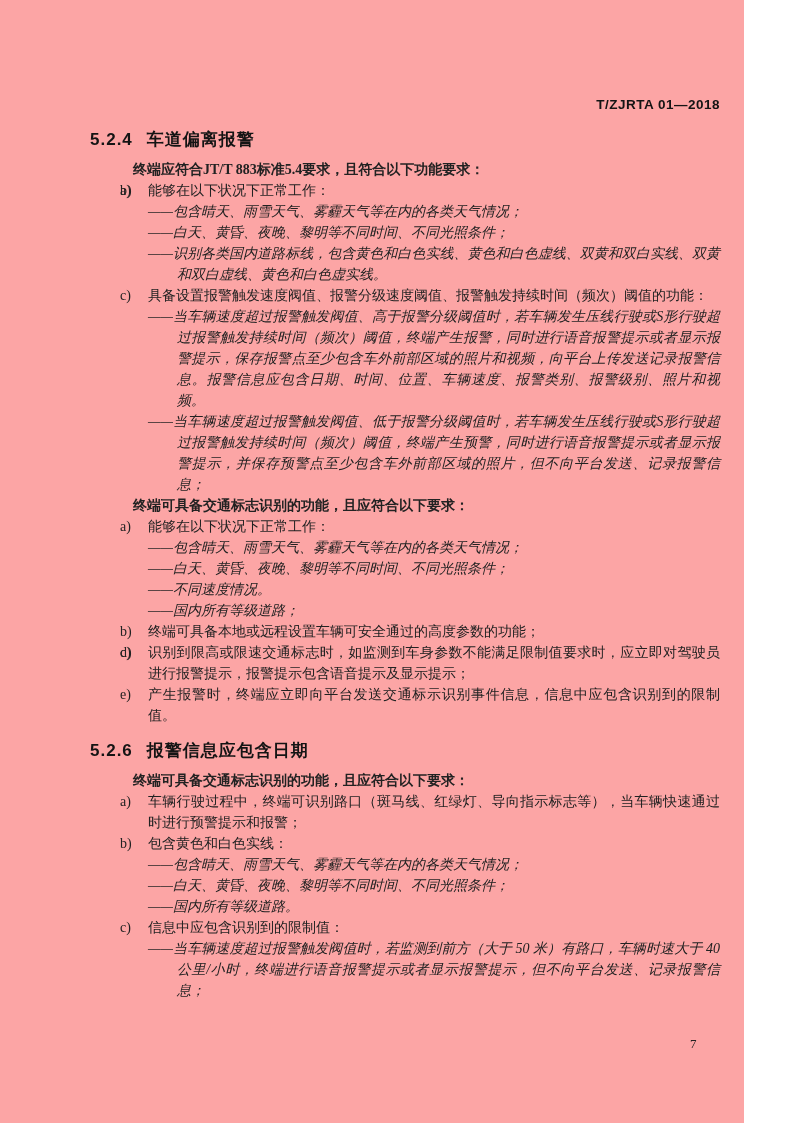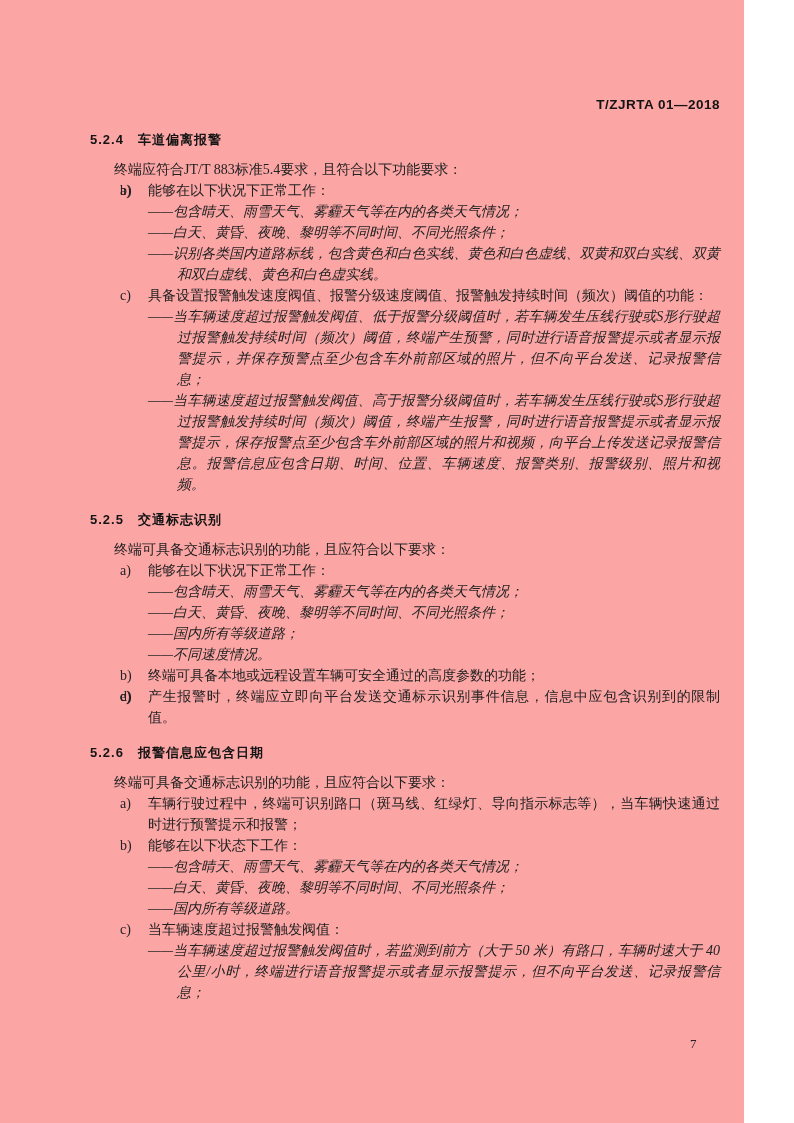--- a/index.html
+++ b/index.html
@@ -14,27 +14,27 @@
   .doc-header {
     text-align:right;
     font-family:"Liberation Sans","DejaVu Sans",sans-serif;
     font-weight:bold; font-size:13.5px; letter-spacing:0.5px;
     line-height:21px; color:#141414;
   }
 
   .sec-heading {
     margin:14px 0 9px 0;
     font-family:"Liberation Sans","DejaVu Sans",sans-serif;
-    font-weight:bold; font-size:13px; line-height:21px; color:#141414;
+    font-weight:bold; font-size:17px; line-height:21px; color:#141414;
   }
   .sec-heading .sec-num { letter-spacing:1px; }
   .sec-heading .sec-title { margin-left:14px; letter-spacing:1px; }
 
   .blk { margin:0; line-height:21px; text-align:justify; color:#222222; }
-  .intro { margin-left:24px; }
+  .intro { margin-left:43px;font-weight:bold; }
   .item { position:relative; padding-left:58px; }
   .item .label { position:absolute; left:30px; top:0; }
   .dash { padding-left:87px; text-indent:-29px;font-style:italic; }
 
   .page-number {
     position:absolute; top:1036px; left:690px;
     font-size:13px; color:#222222;
     font-family:"Liberation Serif","DejaVu Serif",serif;
   }
 </style>
@@ -58,72 +58,70 @@
         <span class="label">b)</span>
         <span>能够在以下状况下正常工作：</span>
       </div>
       <div class="blk dash">——包含晴天、雨雪天气、雾霾天气等在内的各类天气情况；</div>
       <div class="blk dash">——白天、黄昏、夜晚、黎明等不同时间、不同光照条件；</div>
       <div class="blk dash">——识别各类国内道路标线，包含黄色和白色实线、黄色和白色虚线、双黄和双白实线、双黄和双白虚线、黄色和白色虚实线。</div>
       <div class="blk item">
         <span class="label">c)</span>
         <span>具备设置报警触发速度阀值、报警分级速度阈值、报警触发持续时间（频次）阈值的功能：</span>
       </div>
+      <div class="blk dash">——当车辆速度超过报警触发阀值、高于报警分级阈值时，若车辆发生压线行驶或S形行驶超过报警触发持续时间（频次）阈值，终端产生报警，同时进行语音报警提示或者显示报警提示，保存报警点至少包含车外前部区域的照片和视频，向平台上传发送记录报警信息。报警信息应包含日期、时间、位置、车辆速度、报警类别、报警级别、照片和视频。</div>
       <div class="blk dash">——当车辆速度超过报警触发阀值、低于报警分级阈值时，若车辆发生压线行驶或S形行驶超过报警触发持续时间（频次）阈值，终端产生预警，同时进行语音报警提示或者显示报警提示，并保存预警点至少包含车外前部区域的照片，但不向平台发送、记录报警信息；</div>
-      <div class="blk dash">——当车辆速度超过报警触发阀值、高于报警分级阈值时，若车辆发生压线行驶或S形行驶超过报警触发持续时间（频次）阈值，终端产生报警，同时进行语音报警提示或者显示报警提示，保存报警点至少包含车外前部区域的照片和视频，向平台上传发送记录报警信息。报警信息应包含日期、时间、位置、车辆速度、报警类别、报警级别、照片和视频。</div>
     </div>
 
     <div>
-      <div class="sec-heading">
-        <span class="sec-num">5.2.5</span><span class="sec-title">交通标志识别</span>
-      </div>
       <div class="blk intro">终端可具备交通标志识别的功能，且应符合以下要求：</div>
       <div class="blk item">
         <span class="label">a)</span>
         <span>能够在以下状况下正常工作：</span>
       </div>
       <div class="blk dash">——包含晴天、雨雪天气、雾霾天气等在内的各类天气情况；</div>
       <div class="blk dash">——白天、黄昏、夜晚、黎明等不同时间、不同光照条件；</div>
+      <div class="blk dash">——不同速度情况。</div>
       <div class="blk dash">——国内所有等级道路；</div>
-      <div class="blk dash">——不同速度情况。</div>
       <div class="blk item">
         <span class="label">b)</span>
         <span>终端可具备本地或远程设置车辆可安全通过的高度参数的功能；</span>
       </div>
       <div class="blk item">
         <span class="label">c)</span>
       </div>
       <div class="blk item">
         <span class="label">d)</span>
+        <span>识别到限高或限速交通标志时，如监测到车身参数不能满足限制值要求时，应立即对驾驶员进行报警提示，报警提示包含语音提示及显示提示；</span>
       </div>
       <div class="blk item">
         <span class="label">e)</span>
         <span>产生报警时，终端应立即向平台发送交通标示识别事件信息，信息中应包含识别到的限制值。</span>
       </div>
     </div>
 
     <div>
       <div class="sec-heading">
         <span class="sec-num">5.2.6</span><span class="sec-title">报警信息应包含日期</span>
       </div>
       <div class="blk intro">终端可具备交通标志识别的功能，且应符合以下要求：</div>
       <div class="blk item">
         <span class="label">a)</span>
         <span>车辆行驶过程中，终端可识别路口（斑马线、红绿灯、导向指示标志等），当车辆快速通过时进行预警提示和报警；</span>
       </div>
       <div class="blk item">
         <span class="label">b)</span>
-        <span>能够在以下状态下工作：</span>
+        <span>包含黄色和白色实线：</span>
       </div>
       <div class="blk dash">——包含晴天、雨雪天气、雾霾天气等在内的各类天气情况；</div>
       <div class="blk dash">——白天、黄昏、夜晚、黎明等不同时间、不同光照条件；</div>
       <div class="blk dash">——国内所有等级道路。</div>
       <div class="blk item">
         <span class="label">c)</span>
-        <span>当车辆速度超过报警触发阀值：</span>
+        <span>信息中应包含识别到的限制值：</span>
       </div>
       <div class="blk dash">——当车辆速度超过报警触发阀值时，若监测到前方（大于 50 米）有路口，车辆时速大于 40 公里/小时，终端进行语音报警提示或者显示报警提示，但不向平台发送、记录报警信息；</div>
     </div>
 
   </div>
 
   <div class="page-number">7</div>
 </div>
 
 </body></html>

